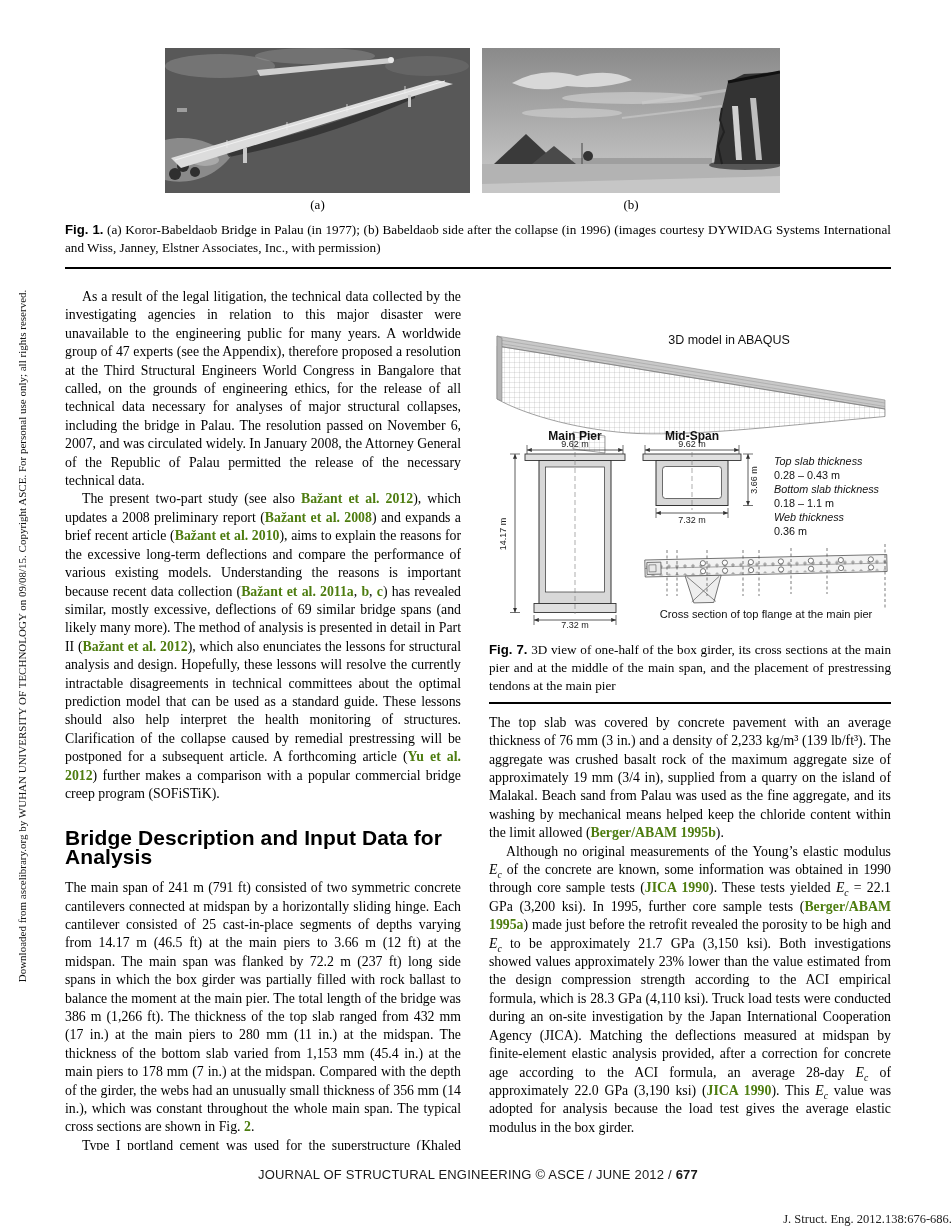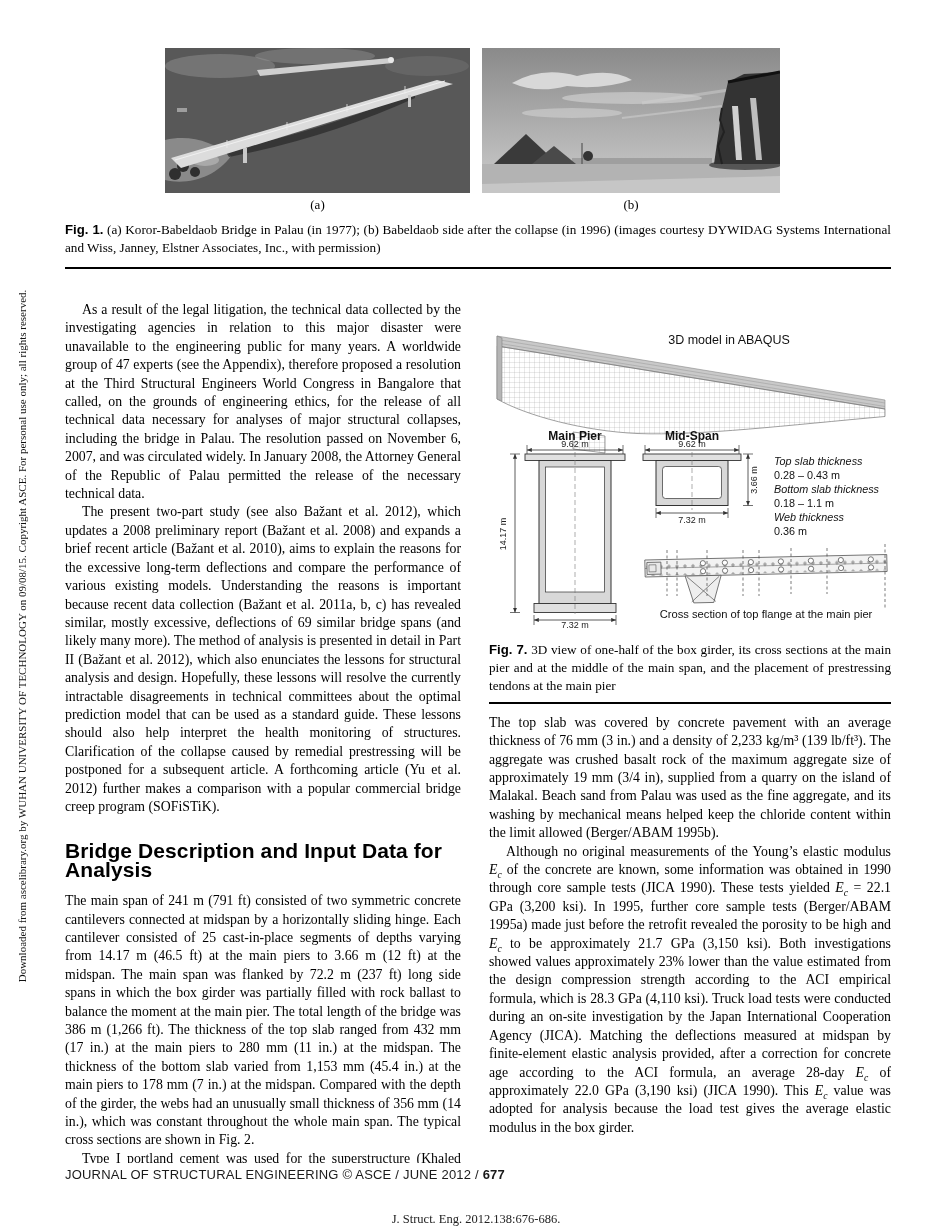--- a/index.html
+++ b/index.html
@@ -24,45 +24,45 @@
   .photo-label{font-size:13px;text-align:center;margin-top:4px;}
   .pl-a{width:305px;} .pl-b{width:298px;}
 
   .fig1-caption{position:absolute;left:65px;top:221px;width:826px;}
   .figcap{font-size:13.2px;line-height:17.8px;text-align:justify;}
   .rule{position:absolute;left:65px;width:826px;height:2px;background:#000;}
   .rule-fig1{top:267px;}
 
   
   .col{position:absolute;font-size:13.8px;line-height:18.4px;}
-  .col-left{left:65px;top:301px;width:396px;height:862px;overflow:hidden;}
+  .col-left{left:65px;top:288px;width:396px;height:862px;overflow:hidden;}
   .col-right{left:489px;top:312px;width:402px;height:868px;overflow:hidden;}
   p.para{margin:0;text-align:justify;}
   p.ind{text-indent:17px;}
   h2.sec{
     font-family:"Liberation Sans",sans-serif;font-weight:700;
     font-size:21px;margin:26px 0 13px 0;letter-spacing:0.1px;
   }
   .fig2-caption{margin-top:8px;}
   .rule-inline{height:2px;background:#000;margin:7px 0 10px 0;}
 
   
-  .seg-link{color:#000000;}
+  .seg-link{color:#4d7c0f;font-weight:bold;}
   .seg-b{font-family:"Liberation Sans",sans-serif;font-weight:700;}
   .seg-i{font-style:italic;}
   sub.seg-sub{font-style:italic;font-size:70%;line-height:0;}
 
   
   .footer-line{
-    position:absolute;left:65px;top:1167px;width:826px;text-align:left;
+    position:absolute;left:65px;top:1167px;width:826px;text-align:center;
     font-family:"Liberation Sans",sans-serif;font-size:13px;color:#1a1a1a;
     letter-spacing:0.2px;
   }
   .cite-line{
-    position:absolute;left:0;top:1212px;width:952px;text-align:center;
+    position:absolute;left:0;top:1212px;width:952px;text-align:right;
     font-size:12.5px;color:#222;
   }
 
   
   svg text{font-family:"Liberation Sans",sans-serif;fill:#111;}
   .f2-title{font-size:12.5px;}
   .f2-sec{font-size:12px;font-weight:700;}
   .f2-dim{font-size:9px;fill:#222;}
   .f2-note-i{font-size:10.8px;font-style:italic;}
   .f2-note{font-size:10.8px;}

